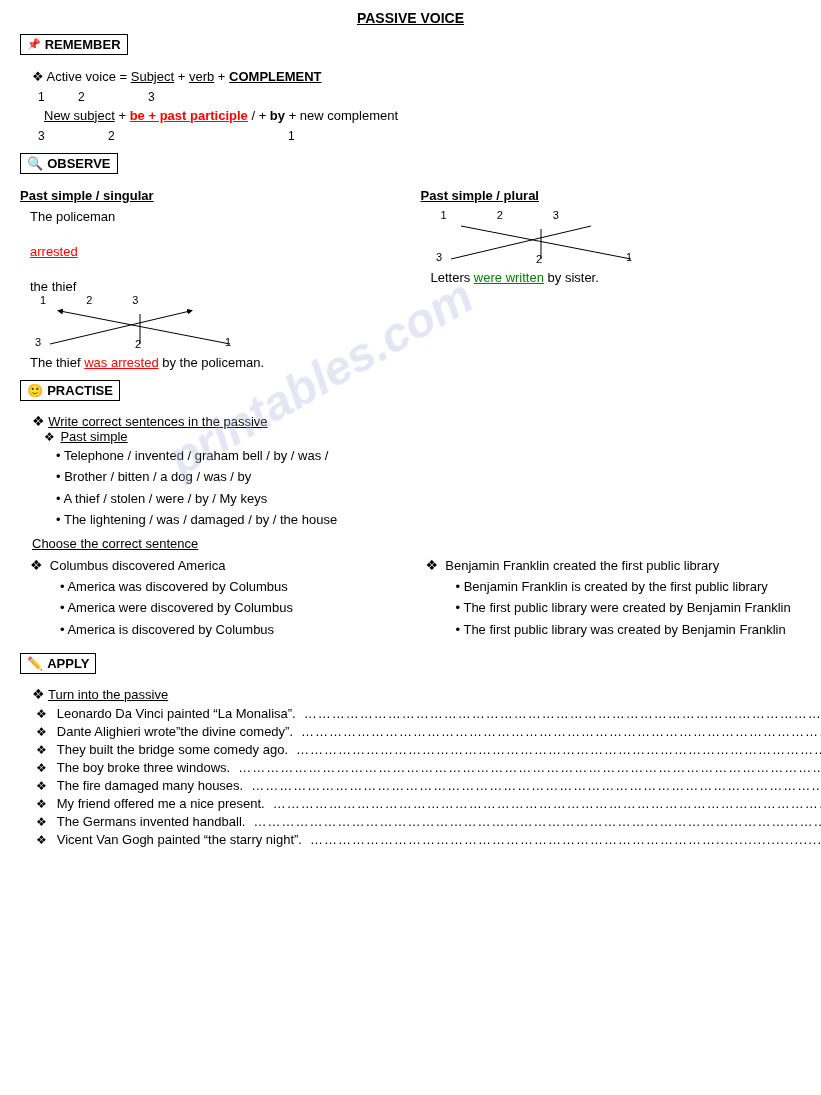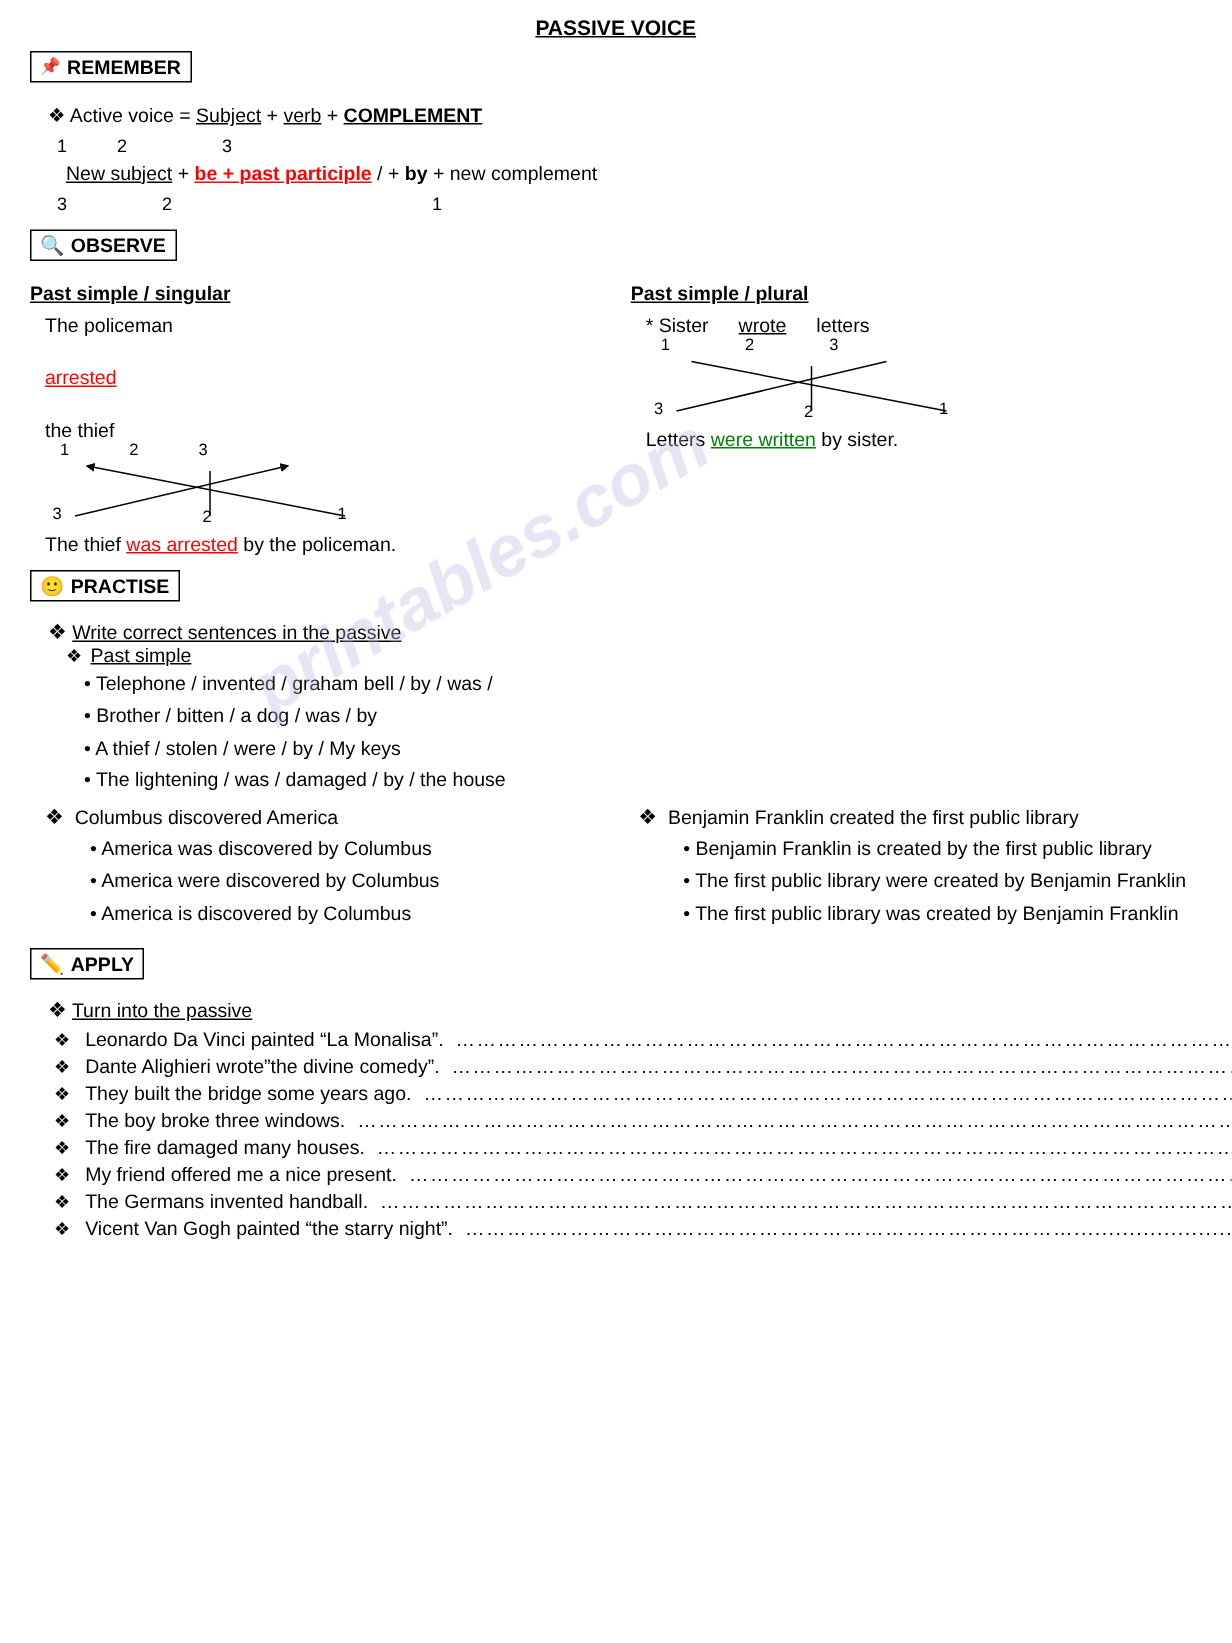--- a/index.html
+++ b/index.html
@@ -213,25 +213,20 @@
         </svg>
       </div>
 
       <div style="margin-left:10px; font-size:13px;">
         <span>The thief </span><span class="underline red">was arrested</span><span> by the policeman.</span>
       </div>
     </div>
 
     <div class="observe-col">
       <div class="observe-col-title">Past simple / plural</div>
-      <div style="display:flex; gap:20px; margin-left:10px; font-size:13px;">
-        <span>* Sister</span>
-        <span><span class="underline">wrote</span></span>
-        <span>letters</span>
-      </div>
       <div style="display:flex; gap:50px; margin-left:20px; font-size:11px;">
         <span>1</span>
           <span>2</span>
           <span>3</span>
       </div>
       <div style="margin:0 0 4px 10px;">
         <svg width="260" height="45" class="cross-svg">
           <text x="5" y="40" font-size="11">3</text>
           <line x1="20" y1="38" x2="160" y2="5" stroke="black" stroke-width="1"></line>
           <text x="105" y="42" font-size="11">2</text>
@@ -264,20 +259,23 @@
 
   <div>
     <div class="bullet-item indent3">Telephone / invented / graham bell / by / was /</div>
     <div class="bullet-item indent3">Brother / bitten / a dog / was / by</div>
     <div class="bullet-item indent3">
       <span style="color:#000;">A thief / stolen / were / by / My keys</span>
     </div>
     <div class="bullet-item indent3">The lightening / was / damaged / by / the house</div>
   </div>
 
+  <div class="indent1" style="margin-top:6px;">
+    <span class="underline">Choose the correct sentence</span>
+  </div>
 
   <div class="two-col" style="margin-left:10px;">
     <div class="two-col-left">
       <div style="margin-bottom:4px;">
         <span class="diamond">❖</span>&nbsp;&nbsp;<span>Columbus discovered America</span>
       </div>
       <div class="bullet-item">America was discovered by Columbus</div>
       <div class="bullet-item">America were discovered by Columbus</div>
       <div class="bullet-item">America is discovered by Columbus</div>
     </div>
@@ -313,21 +311,21 @@
     </div>
 
     <div class="apply-row">
       <span class="small-diamond">❖</span>
       <span class="apply-sentence">Dante Alighieri wrote”the divine comedy”.</span>
       <span class="apply-dots">…………………………………………………………………………………………………………………..</span>
     </div>
 
     <div class="apply-row">
       <span class="small-diamond">❖</span>
-      <span class="apply-sentence">They built the bridge some years ago.</span>
+      <span class="apply-sentence">They built the bridge some comedy ago.</span>
       <span class="apply-dots">…………………………………………………………………………………………………………………………..</span>
     </div>
 
     <div class="apply-row">
       <span class="small-diamond">❖</span>
       <span class="apply-sentence">The boy broke three windows.</span>
       <span class="apply-dots">…………………………………………………………………………………………………………………………..</span>
     </div>
 
     <div class="apply-row">

